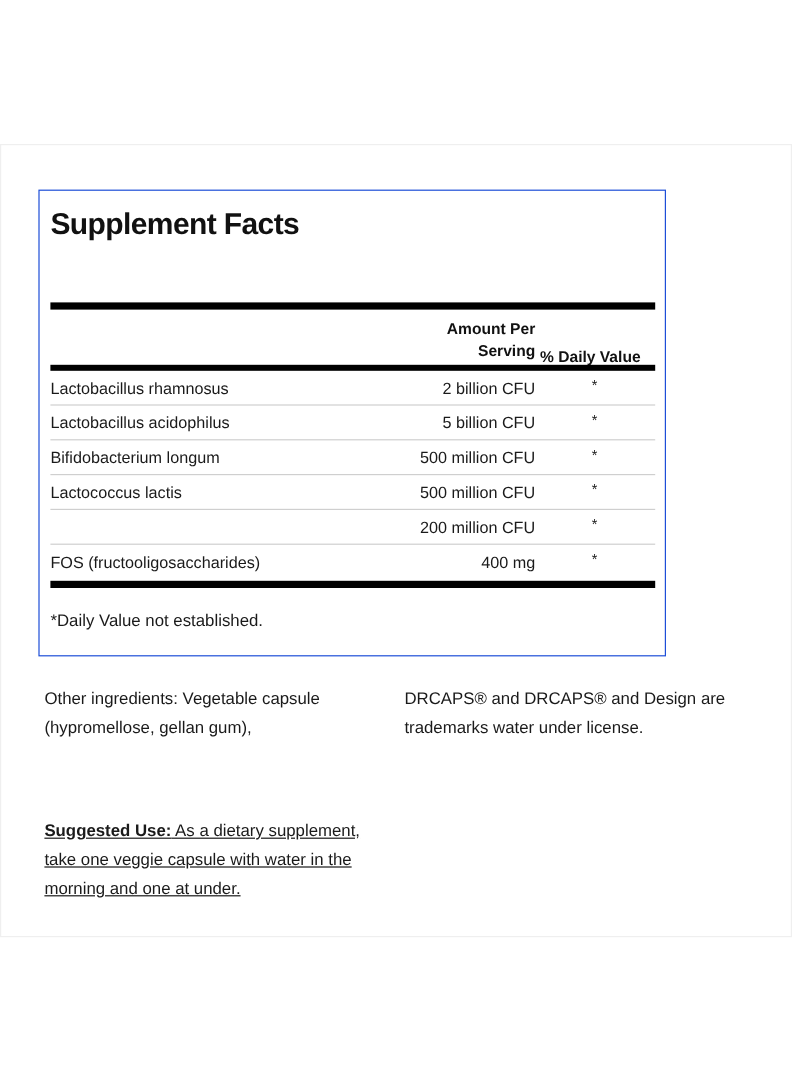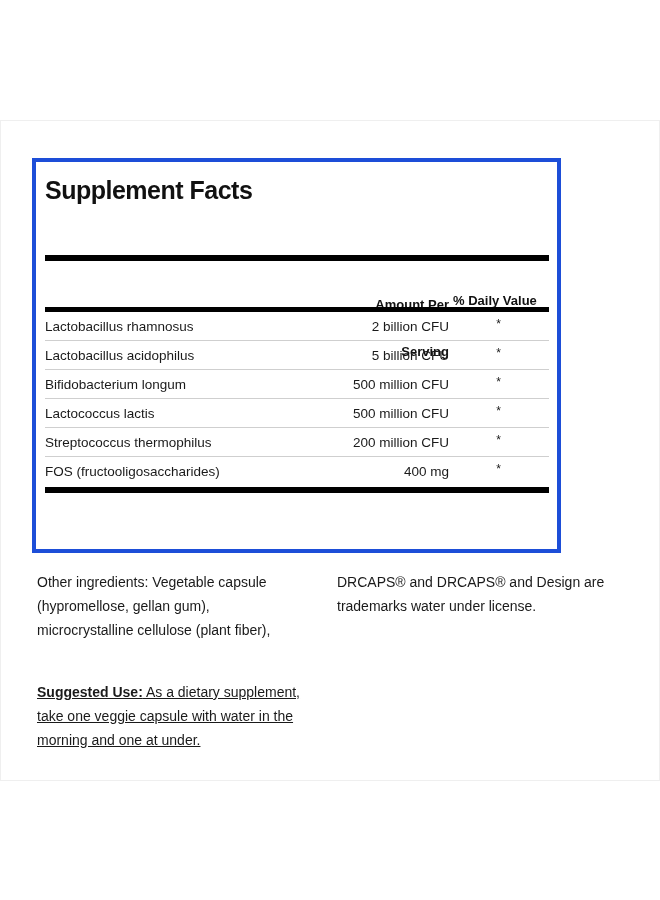--- a/index.html
+++ b/index.html
@@ -23,21 +23,21 @@
       height: 659px;
       border: 1px solid #efefef;
       background: #ffffff;
     }
     .facts-box {
       position: absolute;
       left: 32px;
       top: 158px;
       width: 521px;
       height: 387px;
-      border: 4px solid #1d4ed8;
+      border: 1px solid #1d4ed8;
       background: #ffffff;
     }
     .facts-title {
       position: absolute;
       left: 9px;
       top: 14px;
       font-size: 25px;
       font-weight: bold;
       letter-spacing: -0.5px;
       color: #111111;
@@ -65,21 +65,21 @@
     .col-head-amount {
       position: absolute;
       right: 108px;
       top: 105px;
       text-align: right;
       font-size: 13px;
       font-weight: bold;
       line-height: 19px;
       color: #111111;
     }
-    .col-head-amount span { display: block; margin-top: 28px; }
+    .col-head-amount span { display: block; }
     .col-head-dv {
       position: absolute;
       left: 417px;
       top: 114px;
       font-size: 13px;
       font-weight: bold;
       color: #111111;
       white-space: nowrap;
       margin-top: 17px;
     }
@@ -191,39 +191,38 @@
       <span class="name">Bifidobacterium longum</span>
       <span class="amount">500 million CFU</span>
       <span class="dv">*</span>
     </div>
     <div class="row">
       <span class="name">Lactococcus lactis</span>
       <span class="amount">500 million CFU</span>
       <span class="dv">*</span>
     </div>
     <div class="row">
-      <span class="name">Streptococcus thermophilus</span>
       <span class="amount">200 million CFU</span>
       <span class="dv">*</span>
     </div>
     <div class="row">
       <span class="name">FOS (fructooligosaccharides)</span>
       <span class="amount">400 mg</span>
       <span class="dv">*</span>
     </div>
   </div>
 
   <div class="rule-thick rule-bottom"></div>
 
+  <div class="footnote">*Daily Value not established.</div>
 </div>
 
 <div class="other-ingredients">
   <span>Other ingredients: Vegetable capsule</span>
   <span>(hypromellose, gellan gum),</span>
-  <span>microcrystalline cellulose (plant fiber),</span>
 </div>
 
 <div class="suggested-use">
   <span class="line"><span class="label">Suggested Use:</span><span> As a dietary supplement,</span></span>
   <span class="line">take one veggie capsule with water in the</span>
   <span class="line">morning and one at under.</span>
 </div>
 
 <div class="trademark">
   <span>DRCAPS® and DRCAPS® and Design are</span>

